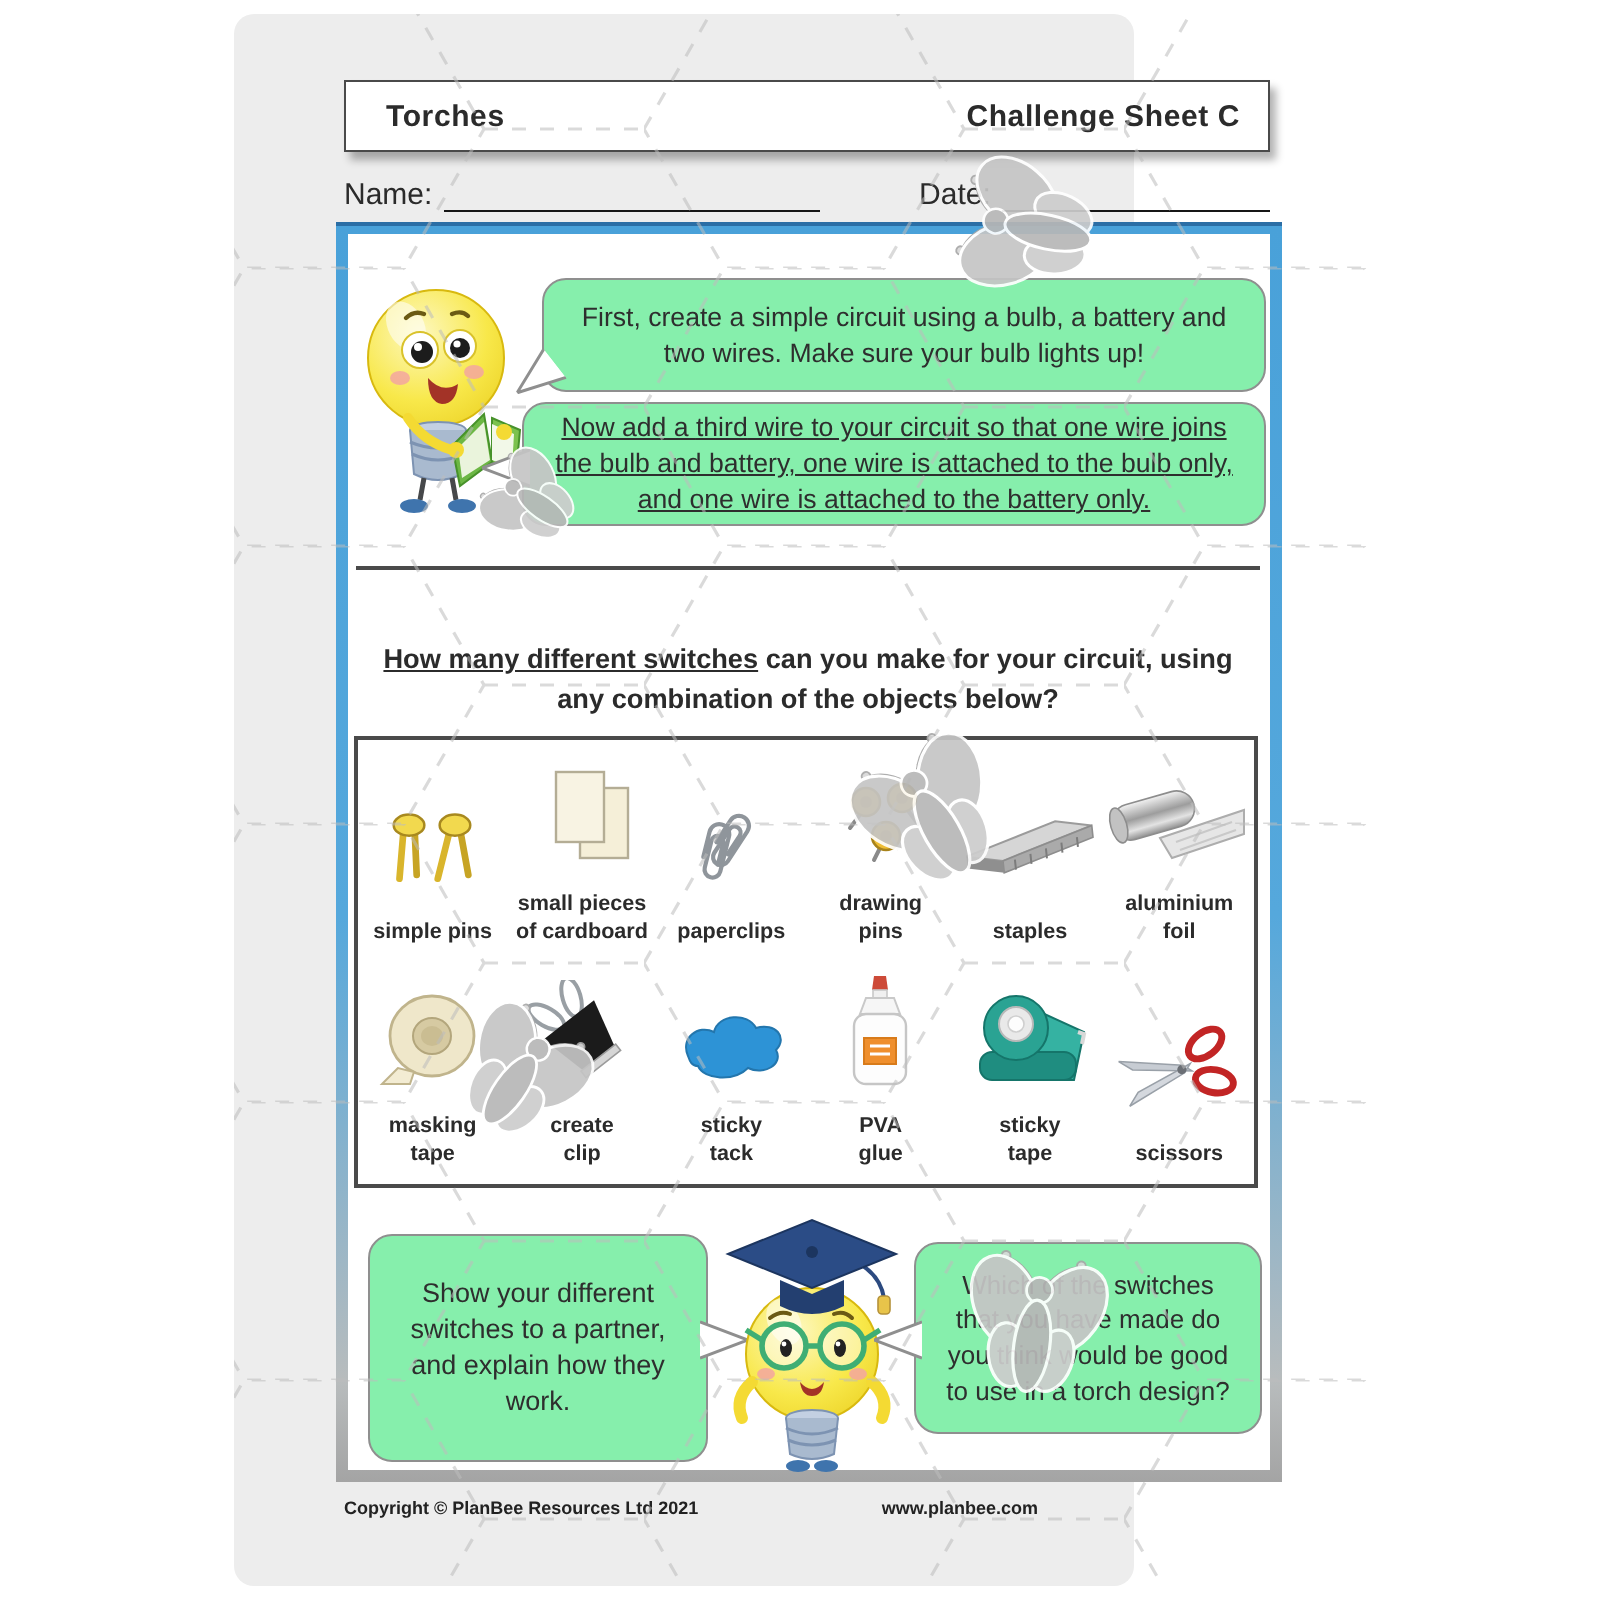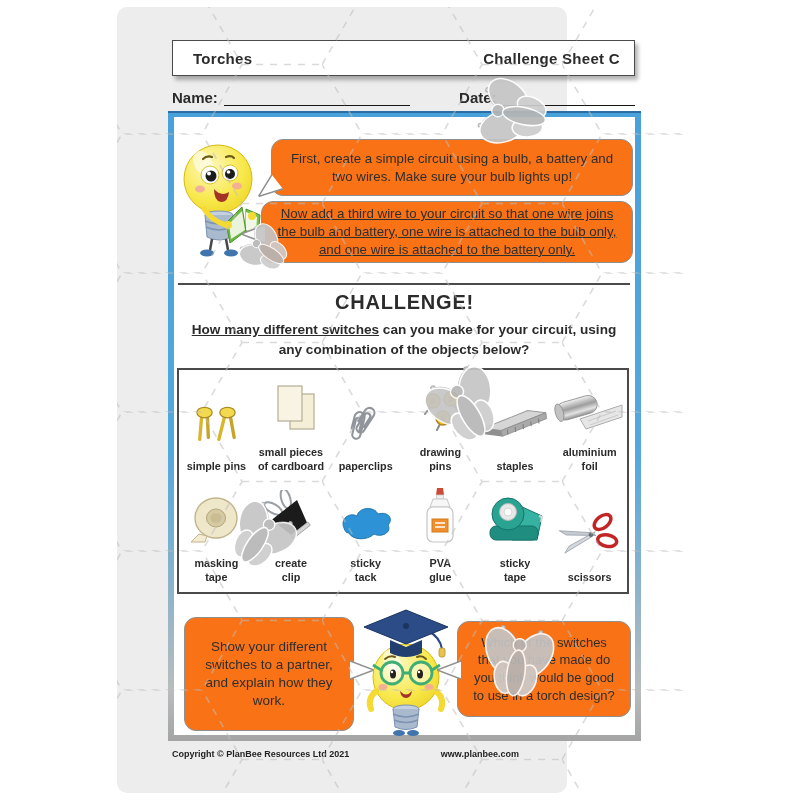--- a/index.html
+++ b/index.html
@@ -10,34 +10,34 @@
   .moth{position:absolute;z-index:25;pointer-events:none;opacity:.92;}
   .content{position:absolute;inset:0;z-index:10;}
 
   
   .header-box{position:absolute;left:55px;top:33px;width:463px;height:36px;background:#fff;
               border:1.5px solid #4a4a4a;box-shadow:3px 4px 4px rgba(0,0,0,.3);
               display:flex;justify-content:space-between;align-items:center;padding:0 14px 0 20px;box-sizing:border-box;}
   .header-box span{font-size:15px;font-weight:700;letter-spacing:.3px;}
 
   
-  .namedate{position:absolute;left:55px;top:82px;width:463px;display:flex;align-items:center;font-size:15px;font-weight:700;}
+  .namedate{position:absolute;left:55px;top:82px;width:463px;display:flex;align-items:center;font-size:15px;font-weight:400;}
   .fline{border-bottom:1.6px solid #161616;height:16px;display:inline-block;margin-left:6px;}
   .l-name{width:188px;}
   .l-date{width:134px;}
   .nd-gap{width:50px;}
 
   
   .panel{position:absolute;left:51px;top:104px;width:473px;height:630px;box-sizing:border-box;
          background:linear-gradient(180deg,#2b6ea5 0,#2b6ea5 2px,#49a1d9 2px,#55a8dc 55%,#b8bcbd 92%,#a4a4a4 100%);
          padding:6px;}
   .panel-inner{position:relative;width:100%;height:100%;background:#fff;}
 
   
-  .bubble{position:absolute;background:#f97316;border:1.5px solid #8f8f8f;border-radius:12px;
+  .bubble{position:absolute;background:#86efac;border:1.5px solid #8f8f8f;border-radius:12px;
           display:flex;align-items:center;justify-content:center;text-align:center;
           font-size:13.3px;line-height:1.35;color:#2e2e2e;padding:6px 12px;box-sizing:border-box;}
   .tail{position:absolute;}
   .u{text-decoration:underline;}
 
   .bubble1{left:97px;top:22px;width:362px;height:57px;}
   .bubble2{left:87px;top:84px;width:372px;height:62px;text-decoration:underline;}
   .bubbleBL{left:10px;top:500px;width:170px;height:114px;font-size:13.5px;}
   .bubbleBR{left:283px;top:504px;width:174px;height:96px;font-size:13px;}
 
@@ -147,21 +147,20 @@
 
           <div class="bubble bubble2">
             <span><span>Now add a </span><span class="u">third</span><span> wire to your circuit so that one wire joins the bulb and battery, one wire is attached to the bulb only, and one wire is attached to the battery only.</span></span>
             <svg class="tail" width="24" height="20" viewBox="0 0 24 20" style="left:-21px;top:22px">
               <path d="M24,1 L0,10 L24,19" fill="#fff" stroke="#8f8f8f" stroke-width="1.5"></path>
             </svg>
           </div>
 
           <div class="divider"></div>
 
-          <div class="challenge-h">CHALLENGE!</div>
           <div class="challenge-q"><span class="u">How many different switches</span><span> can you make for your circuit, using any combination of the objects below?</span></div>
 
           <div class="objects-box">
 
             <div class="obj-cell">
               <svg width="56" height="44" viewBox="0 0 56 46">
                 <g stroke-linecap="round">
                   <path d="M13,14 L11,38" stroke="#d9b52c" stroke-width="3.5"></path>
                     <path d="M19,14 L20,36" stroke="#c7a424" stroke-width="3.5"></path>
                   <ellipse cx="16" cy="10" rx="8" ry="5.5" fill="#f2d94e" stroke="#a8891f" stroke-width="1.3"></ellipse>

